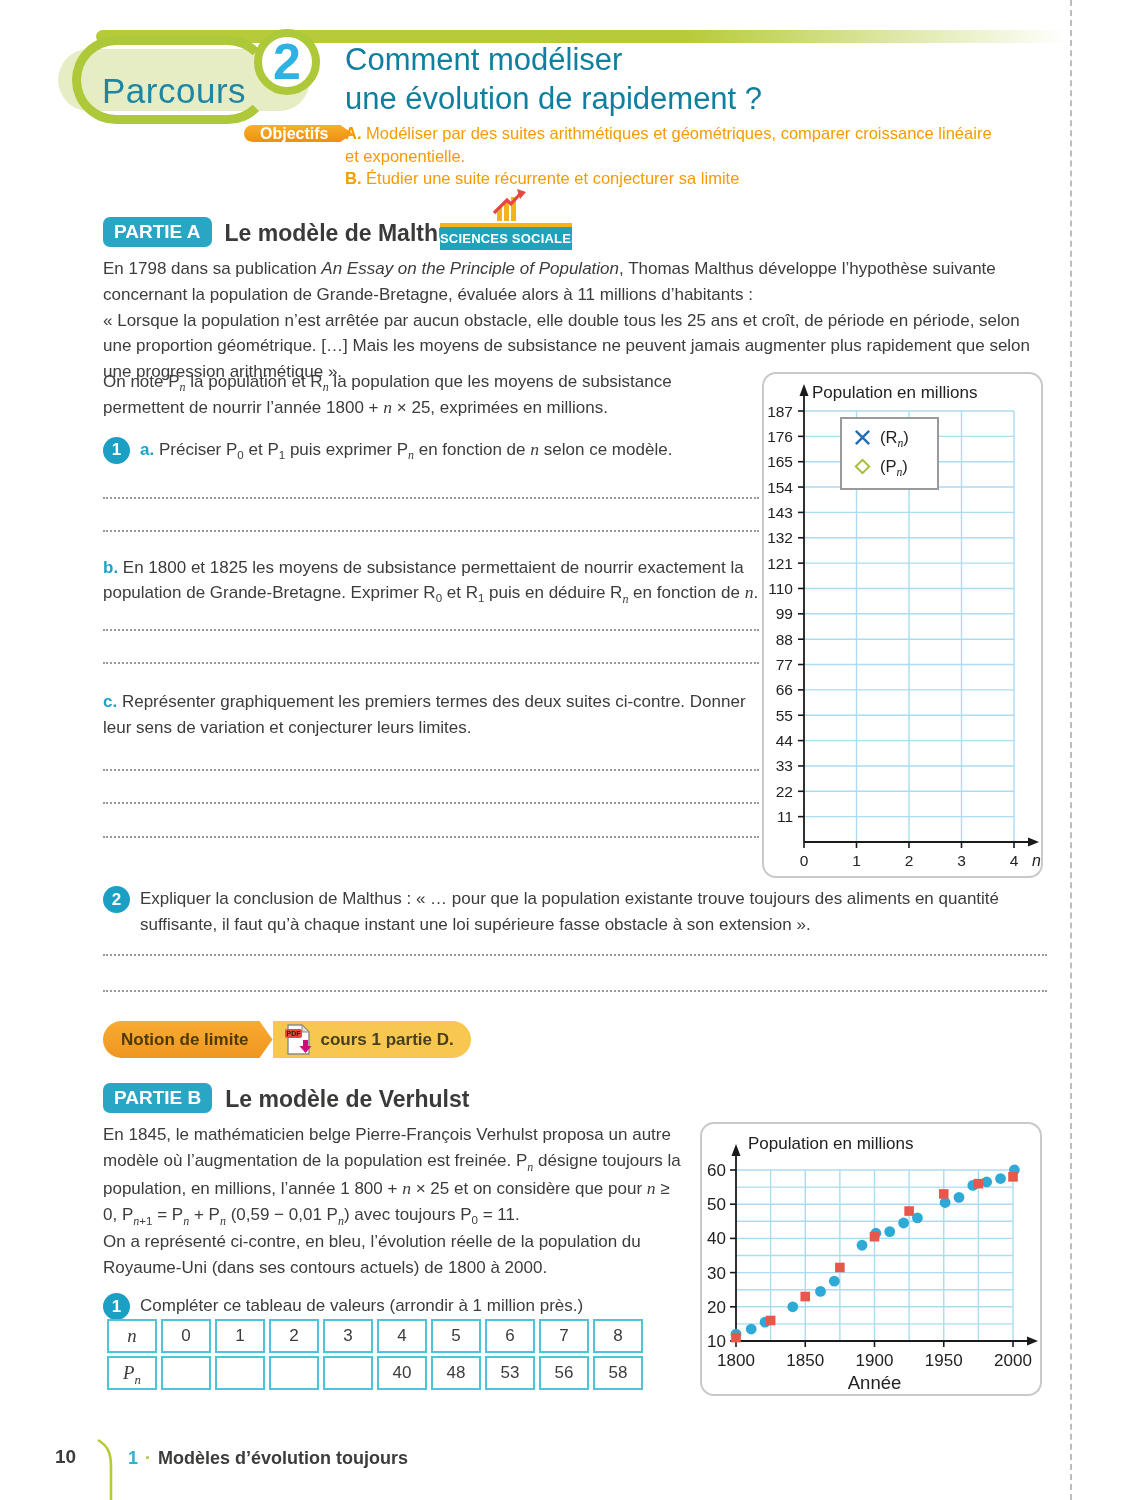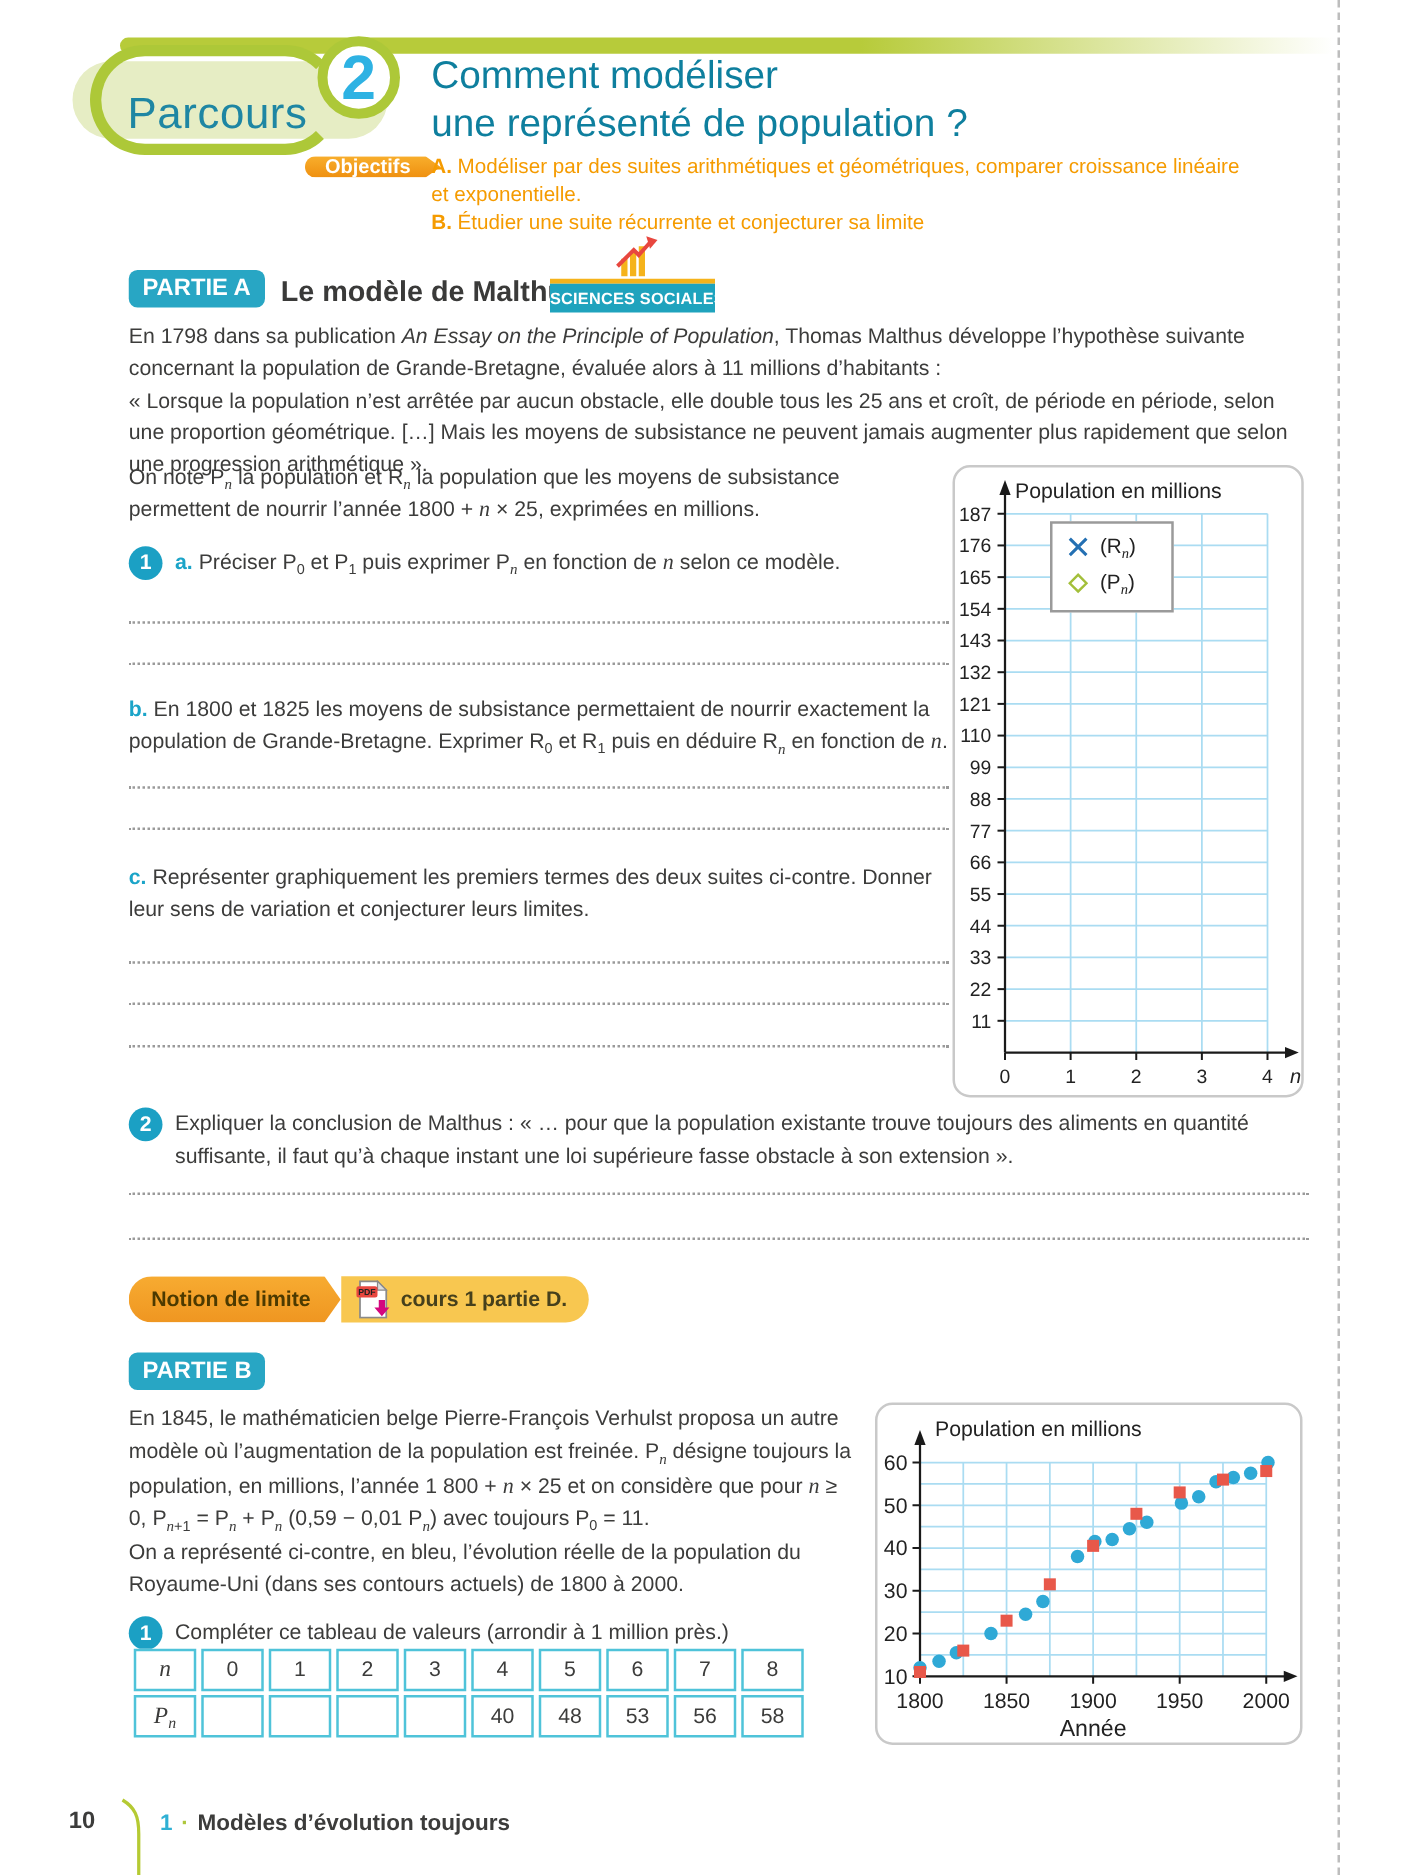--- a/index.html
+++ b/index.html
@@ -25,21 +25,21 @@
          border:8px solid #adc838;display:flex;align-items:center;justify-content:center}
   .p-num span{font-size:50px;font-weight:bold;color:#2eb2e3}
   .main-title{position:absolute;left:345px;top:40px;font-size:31px;line-height:39px;font-weight:normal;color:#0e7f9e}
   .obj-badge{position:absolute;left:244px;top:125px;height:17px;padding:0 24px 0 16px;
              background:linear-gradient(#f8ae2c,#ef9010);color:#fff;font-weight:bold;font-size:16px;
              border-radius:14px 0 0 14px;display:flex;align-items:center;
              clip-path:polygon(0 0,calc(100% - 12px) 0,100% 50%,calc(100% - 12px) 100%,0 100%)}
   .obj-text{position:absolute;left:345px;top:122px;width:664px;font-size:16.5px;line-height:22.5px;color:#f59b00}
 
   
-  .part-row{position:absolute;display:flex;align-items:flex-start}
+  .part-row{position:absolute;display:flex;align-items:center}
   .part-badge{background:#28a6c4;color:#fff;font-weight:bold;font-size:19px;padding:4px 11px;border-radius:7px;white-space:nowrap}
   .part-title{font-size:23px;font-weight:bold;color:#3a3a39;margin-left:13px;padding-top:4px;white-space:nowrap}
 
   .sci{position:absolute;left:440px;top:186px;width:132px;text-align:center}
   .sci svg{display:block;margin:0 auto}
   .sci-bar{height:4px;background:#f5b31b;margin-top:1px}
   .sci-label{background:#1fa3bd;color:#fff;font-weight:bold;font-size:13px;letter-spacing:.2px;padding:4px 0;white-space:nowrap}
 
   .intro{position:absolute;left:103px;top:256px;width:944px;font-size:17px;line-height:25.8px}
 
@@ -97,21 +97,21 @@
   <div class="swoosh"></div>
   <div class="p-pill">
     <span>Parcours</span>
   </div>
   <div class="p-ring"></div>
   <div class="p-num">
     <span>2</span>
   </div>
   <h1 class="main-title">
     <span>Comment modéliser</span><br>
-    <span>une représenté de population ?</span>
+    <span>une évolution de rapidement ?</span>
   </h1>
   <div class="obj-badge">Objectifs</div>
   <div class="obj-text">
     <p><b>A.</b> <span>Modéliser par des suites arithmétiques et géométriques, comparer croissance linéaire et exponentielle.</span></p>
     <p><b>B.</b> <span>Étudier une suite récurrente et conjecturer sa limite</span></p>
   </div>
 
   <div class="part-row" style="left:103px;top:216px">
     <span class="part-badge">PARTIE A</span>
     <span class="part-title">Le modèle de Malthus</span>
@@ -258,20 +258,21 @@
         <rect x="0" y="5" width="17" height="9" rx="2" fill="#e8473f"></rect>
         <text x="8.5" y="12" text-anchor="middle" font-size="7" font-weight="bold" fill="#fff">PDF</text>
         <path d="M18 16 v6 h-3.5 l6 7 6 -7 h-3.5 v-6 z" fill="#d4087e"></path>
       </svg>
       <span>cours 1 partie D.</span>
     </div>
   </div>
 
   <div class="part-row" style="left:103px;top:1082px">
     <span class="part-badge">PARTIE B</span>
+    <span class="part-title">Le modèle de Verhulst</span>
   </div>
 
   <div class="colB">
     <p>En 1845, le mathématicien belge Pierre-François Verhulst proposa un autre modèle où l’augmentation de la population est freinée. P<sub><em>n</em></sub> désigne toujours la population, en millions, l’année 1 800 + <em>n</em> × 25 et on considère que pour <em>n</em> ≥ 0, P<sub><em>n</em>+1</sub> = P<sub><em>n</em></sub> + P<sub><em>n</em></sub> (0,59 − 0,01 P<sub><em>n</em></sub>) avec toujours P<sub>0</sub> = 11.</p>
     <p>On a représenté ci-contre, en bleu, l’évolution réelle de la population du Royaume-Uni (dans ses contours actuels) de 1800 à 2000.</p>
     <div class="q-row" style="margin-top:12px">
       <span class="qnum">1</span>
       <p>Compléter ce tableau de valeurs (arrondir à 1 million près.)</p>
     </div>
   </div>

